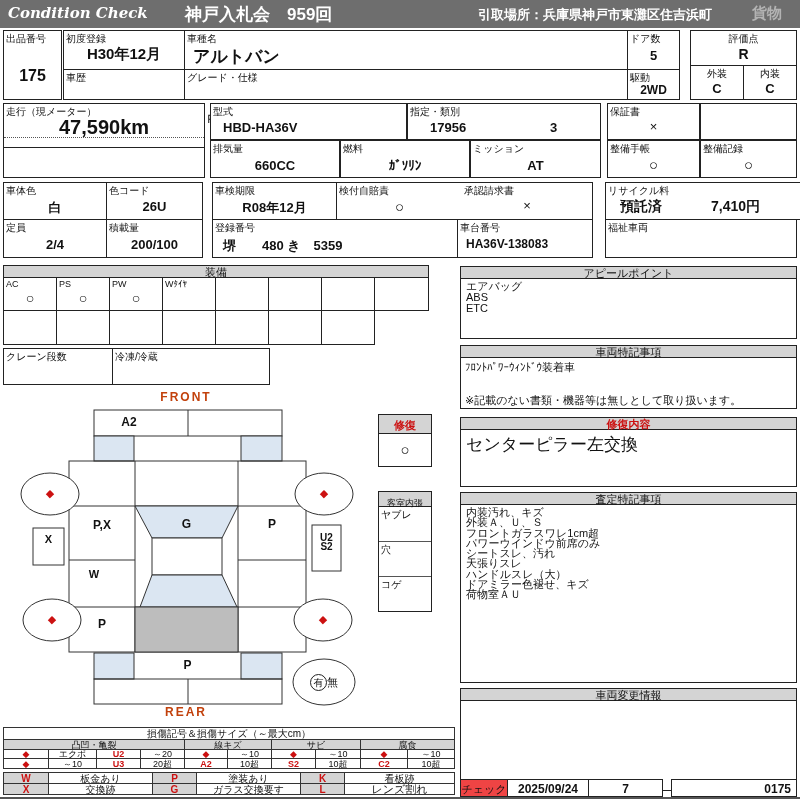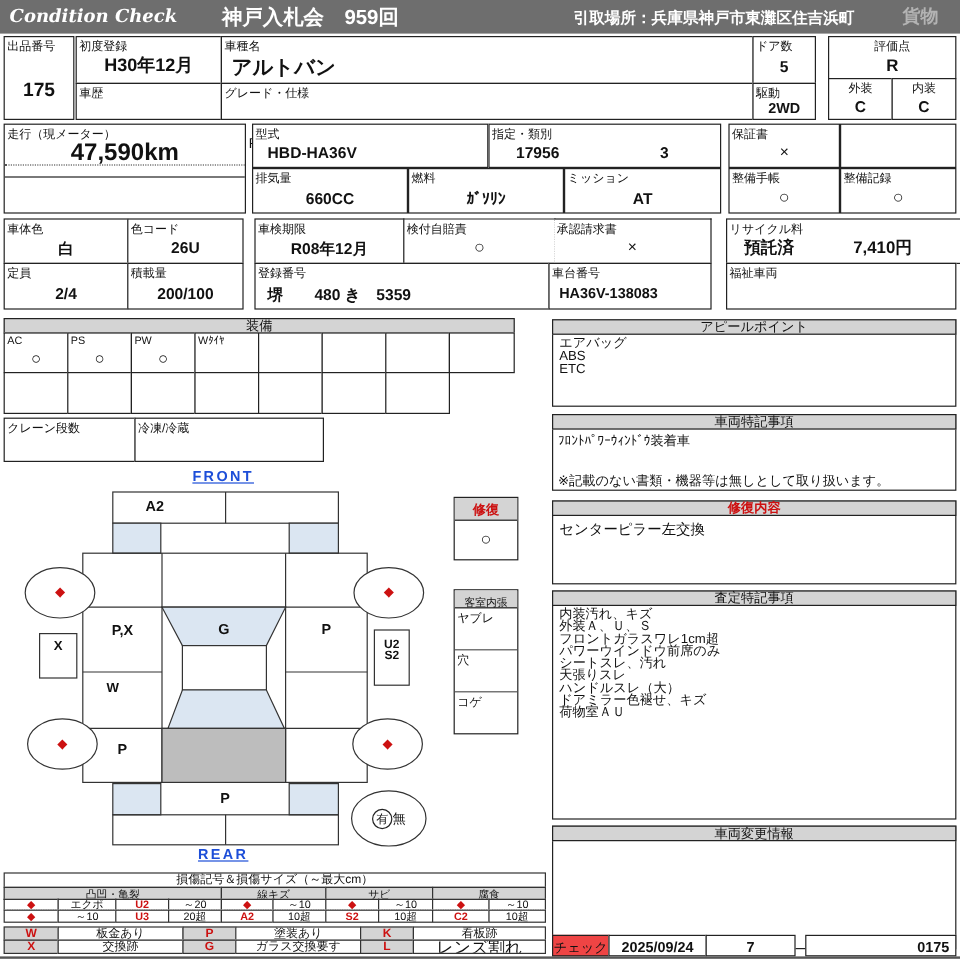--- a/index.html
+++ b/index.html
@@ -7,21 +7,21 @@
         font-family:"Liberation Sans","DejaVu Sans",sans-serif;color:#111;}
   .abs{position:absolute;}
   .cell{position:absolute;border:1px solid #222;box-sizing:border-box;background:#fff;}
   .lb{position:absolute;top:1px;left:2px;font-size:10px;white-space:nowrap;color:#111;}
   .lbc{position:absolute;top:1px;left:0;right:0;text-align:center;font-size:10px;white-space:nowrap;}
   .vl{position:absolute;left:0;right:0;text-align:center;font-weight:bold;font-size:13px;white-space:nowrap;}
   .vlft{position:absolute;font-weight:bold;font-size:13px;white-space:nowrap;}
   .bar{position:absolute;box-sizing:border-box;border:1px solid #222;background:#d4d4d4;
        text-align:center;font-size:11px;line-height:13px;}
   .red{color:#cc1111;}
-  .blue{color:#1d4ed8;text-decoration:underline;}
+  .blue{color:#c2410c;}
   .dia{color:#cc1111;font-size:9px;}
   .zl{position:absolute;font-weight:bold;font-size:12px;text-align:center;white-space:nowrap;}
   .legcell{position:absolute;box-sizing:border-box;border:1px solid #333;font-size:9px;
            text-align:center;overflow:hidden;white-space:nowrap;background:#fff;}
   .leggray{background:#d4d4d4;}
   .line-list div{white-space:nowrap;}
   .maru{display:inline-flex;align-items:center;justify-content:center;width:15px;height:15px;
         border:1px solid #222;border-radius:50%;font-size:10px;}
 </style>
 </head>
@@ -283,21 +283,21 @@
   <div class="cell" style="left:460px;top:345px;width:337px;height:64px;">
     <div class="bar" style="left:-1px;top:-1px;width:337px;height:13px;">車両特記事項</div>
     <div class="abs" style="left:4px;top:14px;font-size:11px;">ﾌﾛﾝﾄﾊﾟﾜｰｳｨﾝﾄﾞｳ装着車</div>
     <div class="abs" style="left:4px;top:47px;font-size:11px;white-space:nowrap;">※記載のない書類・機器等は無しとして取り扱います。</div>
   </div>
 
   <div class="cell" style="left:460px;top:417px;width:337px;height:70px;">
     <div class="bar" style="left:-1px;top:-1px;width:337px;height:13px;">
       <span class="red" style="font-weight:bold;">修復内容</span>
     </div>
-    <div class="abs" style="left:5px;top:15px;font-size:12px;">センターピラー左交換</div>
+    <div class="abs" style="left:5px;top:15px;font-size:17px;">センターピラー左交換</div>
   </div>
 
   <div class="cell" style="left:460px;top:492px;width:337px;height:191px;">
     <div class="bar" style="left:-1px;top:-1px;width:337px;height:13px;">査定特記事項</div>
     <div class="abs line-list" style="left:5px;top:14px;font-size:11px;line-height:10.3px;">
       <div>内装汚れ、キズ</div>
       <div>外装Ａ、Ｕ、Ｓ</div>
       <div>フロントガラスワレ1cm超</div>
       <div>パワーウインドウ前席のみ</div>
       <div>シートスレ、汚れ</div>
@@ -357,16 +357,16 @@
   <div class="legcell" style="left:48px;top:772px;width:105px;height:12px;line-height:11px;font-size:10px;">板金あり</div>
   <div class="legcell leggray red" style="left:152px;top:772px;width:45px;height:12px;line-height:11px;font-weight:bold;font-size:10px;">P</div>
   <div class="legcell" style="left:196px;top:772px;width:105px;height:12px;line-height:11px;font-size:10px;">塗装あり</div>
   <div class="legcell leggray red" style="left:300px;top:772px;width:45px;height:12px;line-height:11px;font-weight:bold;font-size:10px;">K</div>
   <div class="legcell" style="left:344px;top:772px;width:111px;height:12px;line-height:11px;font-size:10px;">看板跡</div>
   <div class="legcell leggray red" style="left:3px;top:783px;width:46px;height:12px;line-height:11px;font-weight:bold;font-size:10px;">X</div>
   <div class="legcell" style="left:48px;top:783px;width:105px;height:12px;line-height:11px;font-size:10px;">交換跡</div>
   <div class="legcell leggray red" style="left:152px;top:783px;width:45px;height:12px;line-height:11px;font-weight:bold;font-size:10px;">G</div>
   <div class="legcell" style="left:196px;top:783px;width:105px;height:12px;line-height:11px;font-size:10px;">ガラス交換要す</div>
   <div class="legcell leggray red" style="left:300px;top:783px;width:45px;height:12px;line-height:11px;font-weight:bold;font-size:10px;">L</div>
-  <div class="legcell" style="left:344px;top:783px;width:111px;height:12px;line-height:11px;font-size:14px;">レンズ割れ</div>
+  <div class="legcell" style="left:344px;top:783px;width:111px;height:12px;line-height:11px;font-size:11px;">レンズ割れ</div>
 
   <div class="abs" style="left:0;top:797px;width:800px;height:2px;background:#555;"></div>
 </div>
 
 </body></html>

